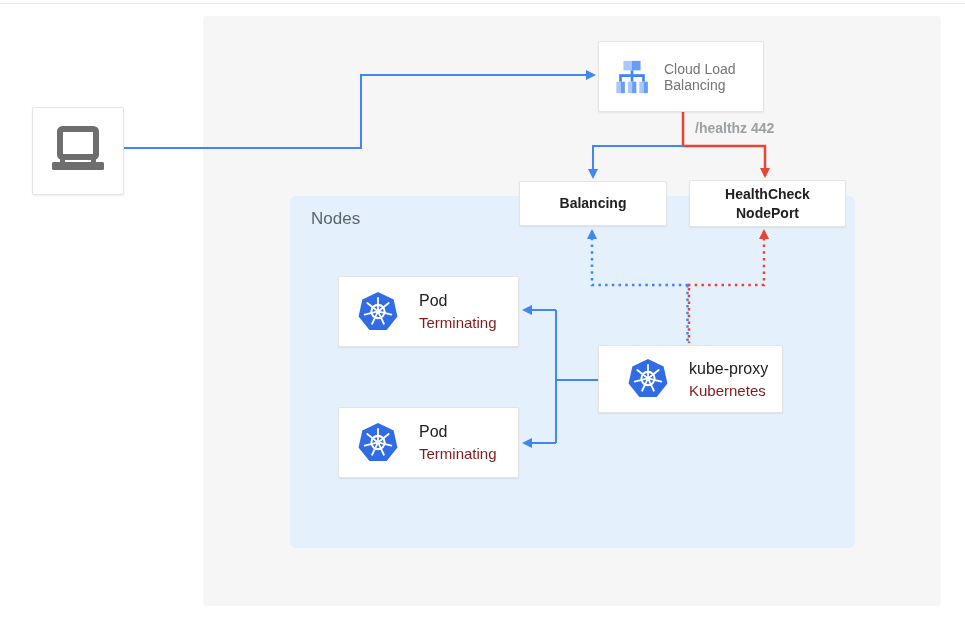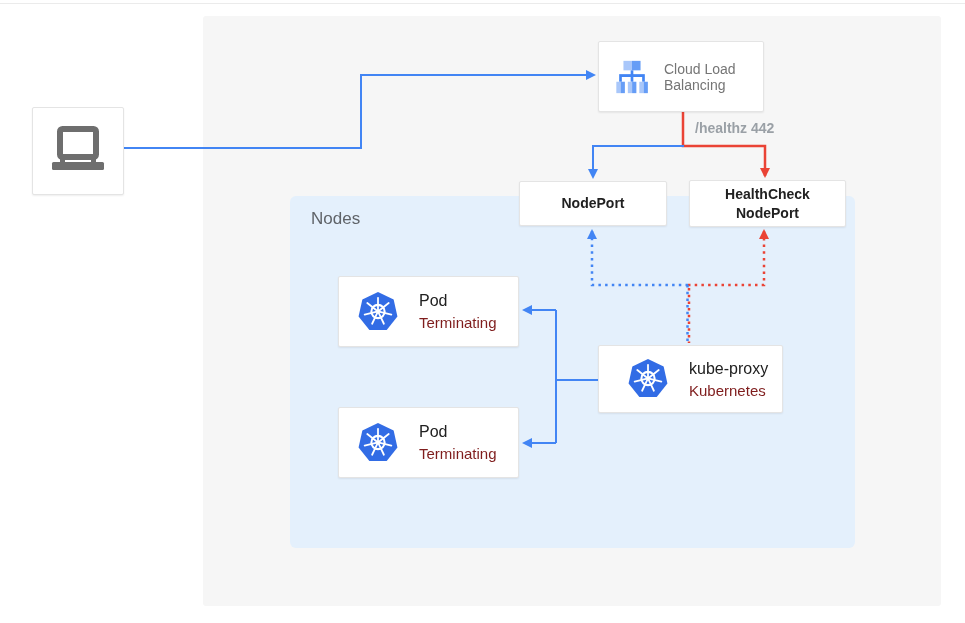--- a/index.html
+++ b/index.html
@@ -112,21 +112,21 @@
         <rect x="15.6" y="25" width="4.5" height="12" fill="#A9C7FA"></rect>
         <rect x="20.1" y="25" width="4.5" height="12" fill="#669DF6"></rect>
         <rect x="27.7" y="25" width="4.5" height="12" fill="#A9C7FA"></rect>
         <rect x="32.2" y="25" width="4.5" height="12" fill="#669DF6"></rect>
       </svg>
     </span>
     <div class="clb-text">Cloud Load Balancing</div>
   </div>
 
   <div class="card port-card nodeport-card">
-    <div class="port-label">NodePort</div>
+    <div class="port-label">Balancing</div>
   </div>
 
   <div class="card port-card healthcheck-card">
     <div class="port-label">HealthCheck NodePort</div>
   </div>
 
   <div class="card pod-card pod1-card">
     <span class="icon-wrap">
       <svg width="42" height="42" viewBox="0 0 40 40">
         <polygon points="20,1 34.9,8.2 38.5,24.2 28.3,37.1 11.8,37.1 1.5,24.2 5.1,8.2" fill="#326CE5"></polygon>

